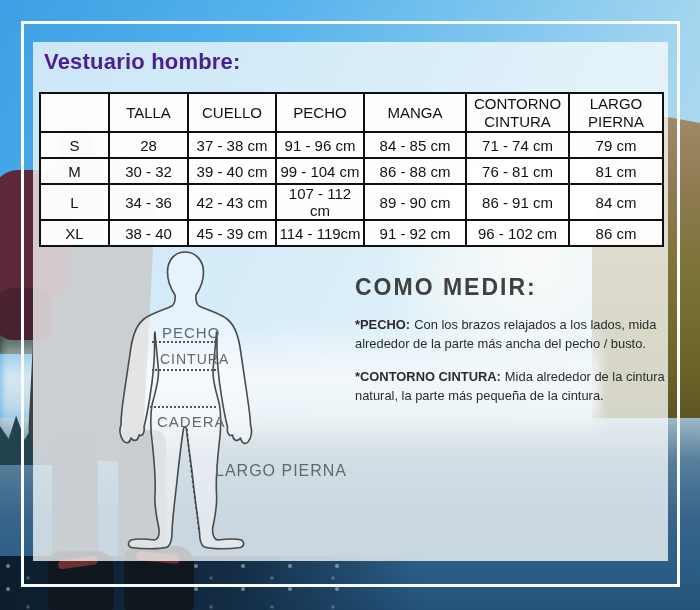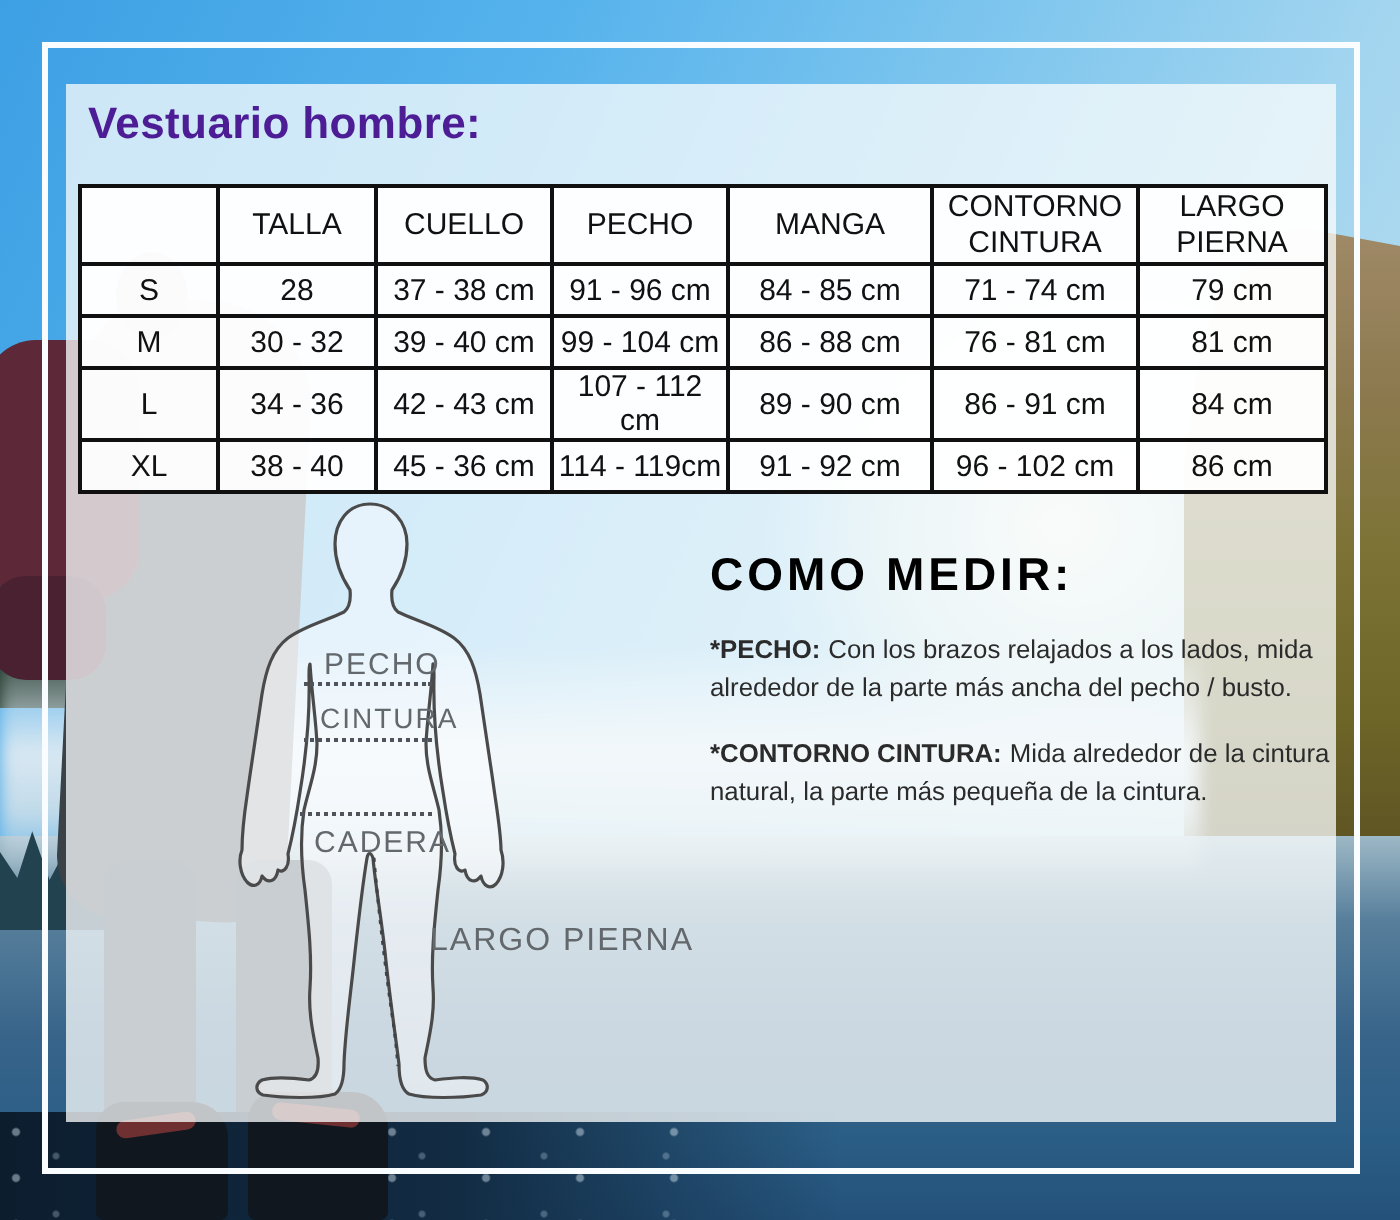--- a/index.html
+++ b/index.html
@@ -59,21 +59,21 @@
     border:2px solid #101010;text-align:center;vertical-align:middle;
     background:rgba(255,255,255,.93);color:#111;padding:0;}
   table.size-chart th{height:37px;font-size:15px;font-weight:500;line-height:1.15;}
   table.size-chart td{height:24px;font-size:15px;font-weight:400;}
   td.size-col{font-weight:500;}
 
   .fig-label{color:#62686c;letter-spacing:1px;font-size:15px;white-space:nowrap;}
   .dotline{border-top:2px dotted #50545a;height:0;}
 
   .measure{left:322px;top:232px;width:312px;color:#2b2b2b;}
-  .measure-heading{font-size:23px;letter-spacing:2px;font-weight:600;color:#000000;margin:0 0 14px 0;}
+  .measure-heading{font-size:23px;letter-spacing:2px;font-weight:600;color:#404040;margin:0 0 14px 0;}
   .measure p{margin:0 0 13px 0;font-size:12.9px;line-height:1.5;}
   .measure b{margin-right:4px;font-weight:700;}
 </style>
 </head>
 <body>
 
 <div class="abs sky"></div>
 <div class="abs glow"></div>
 <div class="abs mtn-right"></div>
 <div class="abs hill-left"></div>
@@ -145,21 +145,21 @@
         <td>34 - 36</td>
         <td>42 - 43 cm</td>
         <td>107 - 112 cm</td>
         <td>89 - 90 cm</td>
         <td>86 - 91 cm</td>
         <td>84 cm</td>
       </tr>
       <tr>
         <td class="size-col">XL</td>
         <td>38 - 40</td>
-        <td>45 - 36 cm</td>
+        <td>45 - 39 cm</td>
         <td>114 - 119cm</td>
         <td>91 - 92 cm</td>
         <td>96 - 102 cm</td>
         <td>86 cm</td>
       </tr>
     </tbody>
   </table>
 
   <svg class="abs" style="left:67px;top:206px;" width="200" height="322" viewBox="0 0 200 322">
     <path fill="rgba(252,253,254,0.45)" stroke="#4a4a4a" stroke-width="1.6" stroke-linejoin="round" d="M85 4 C96 4 103.5 13 103.5 24 C103.5 33 100 41 96 47 C95.5 52 96.5 56 99 58

